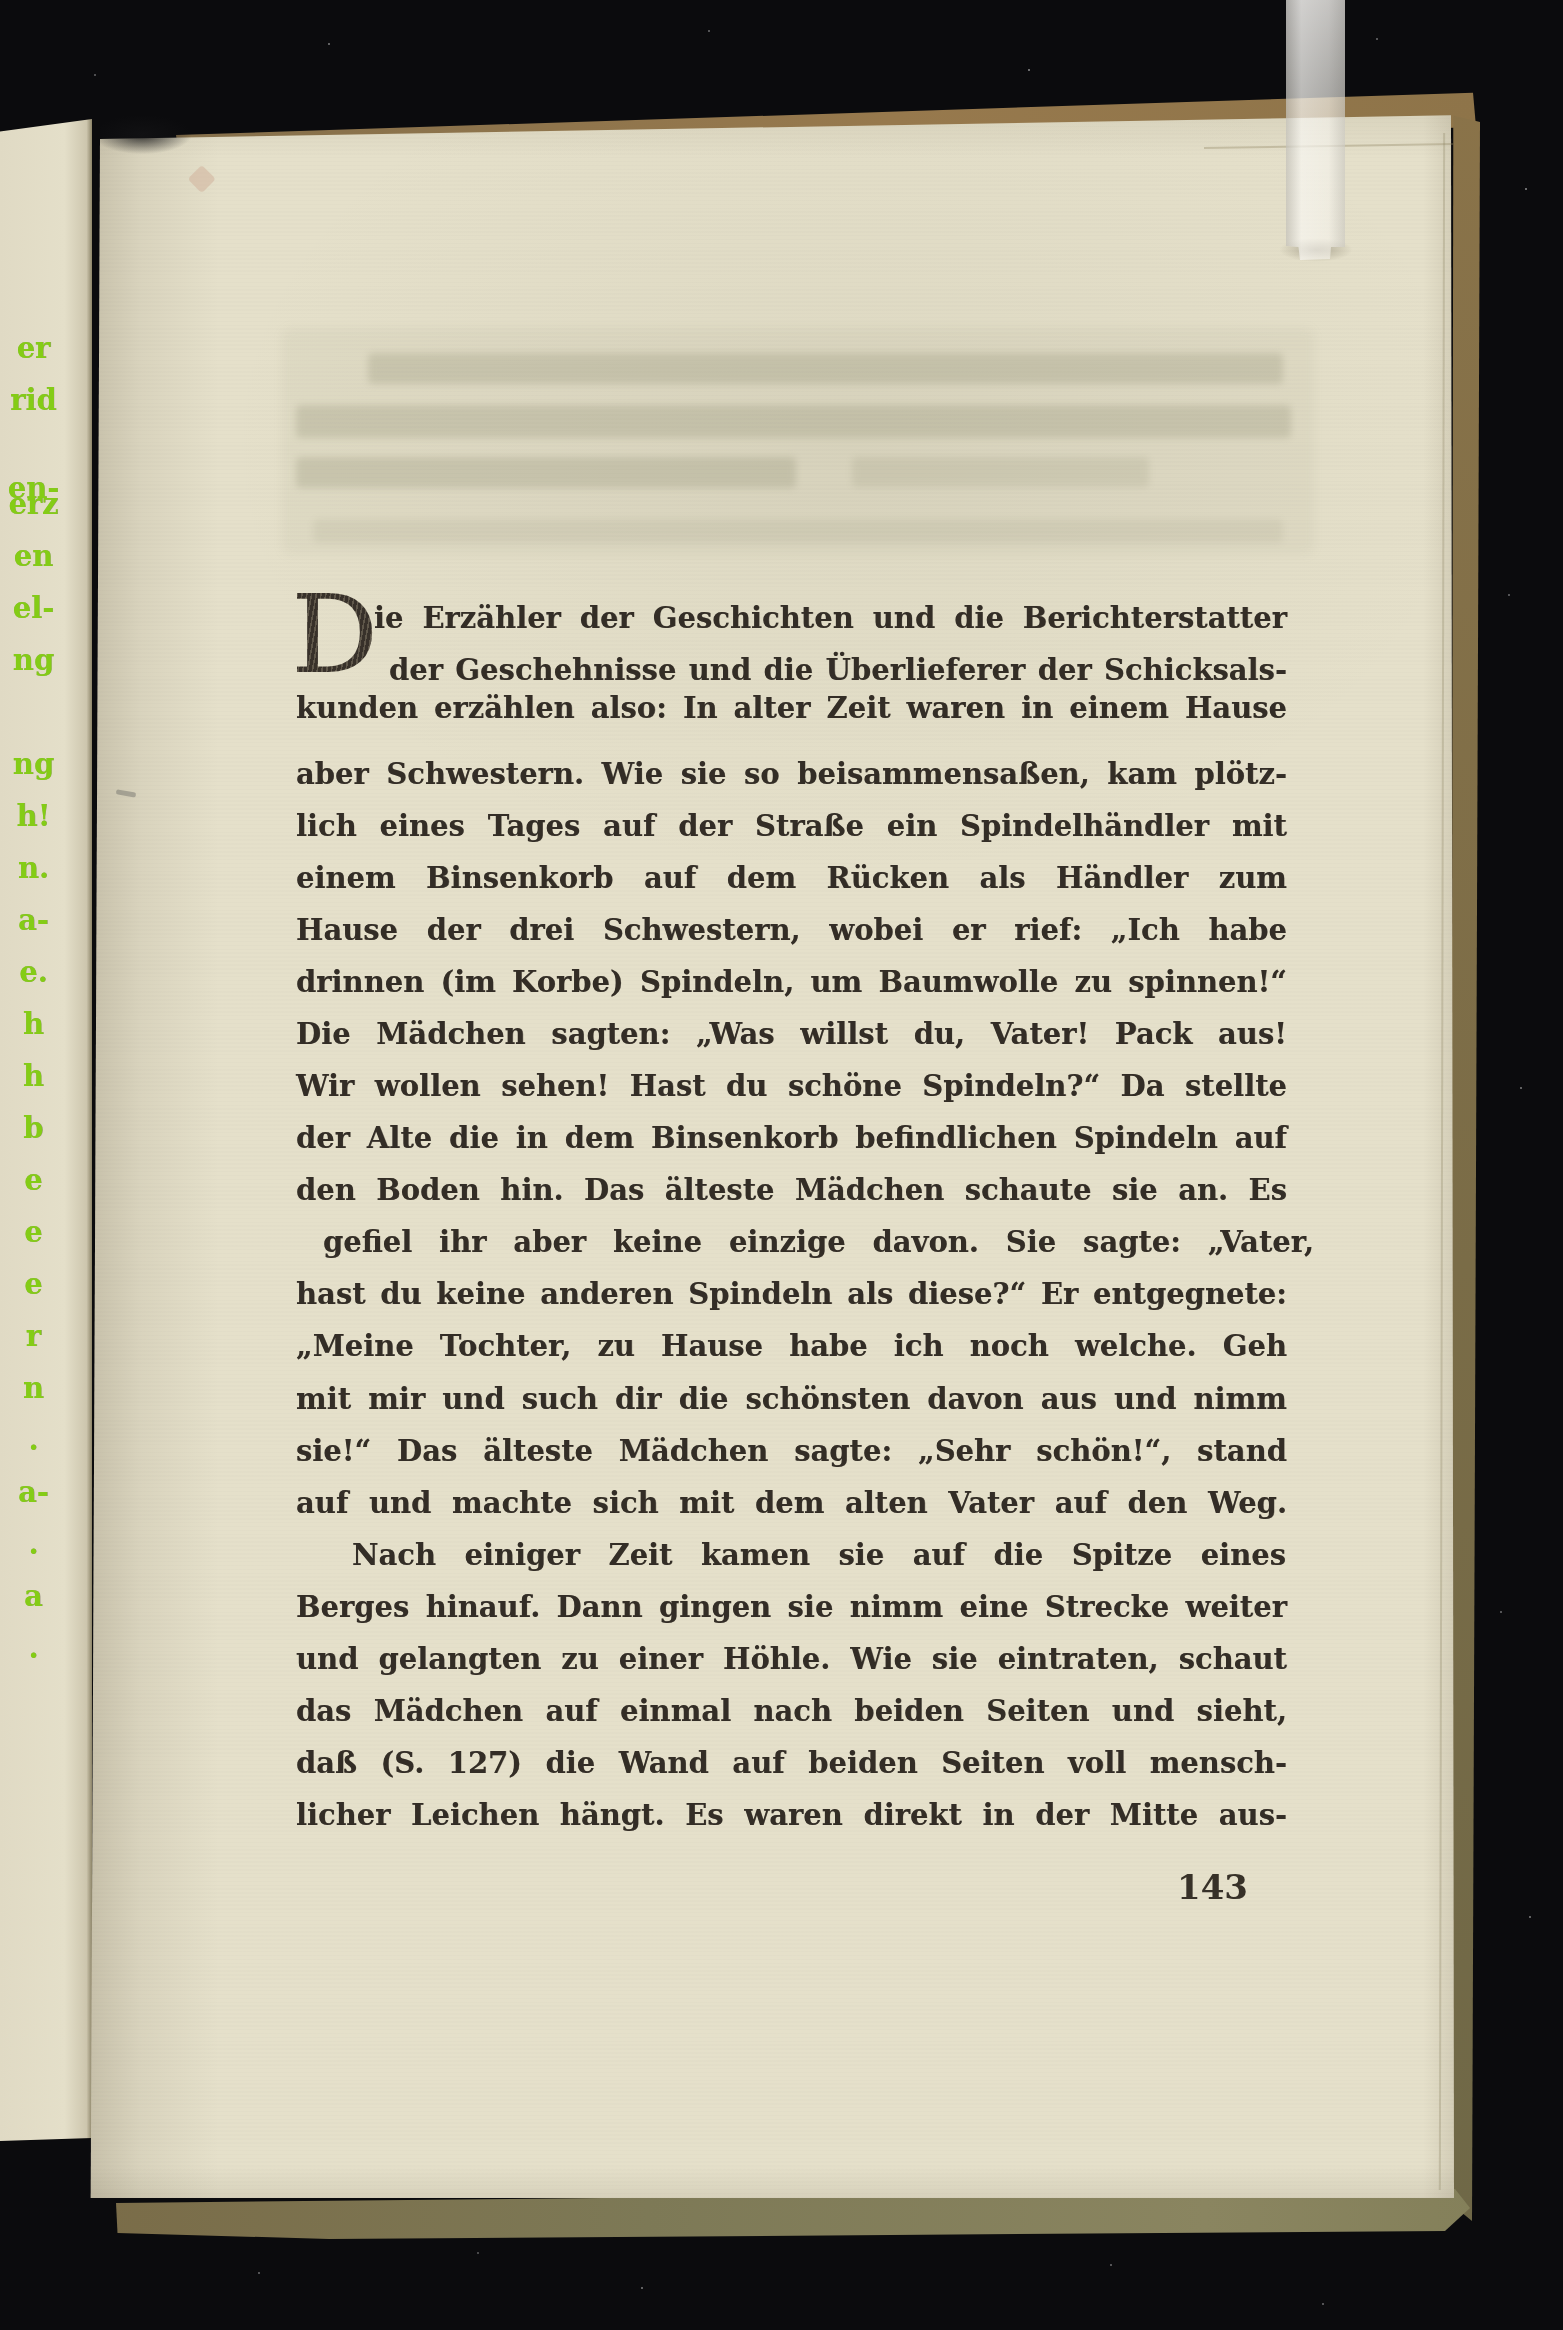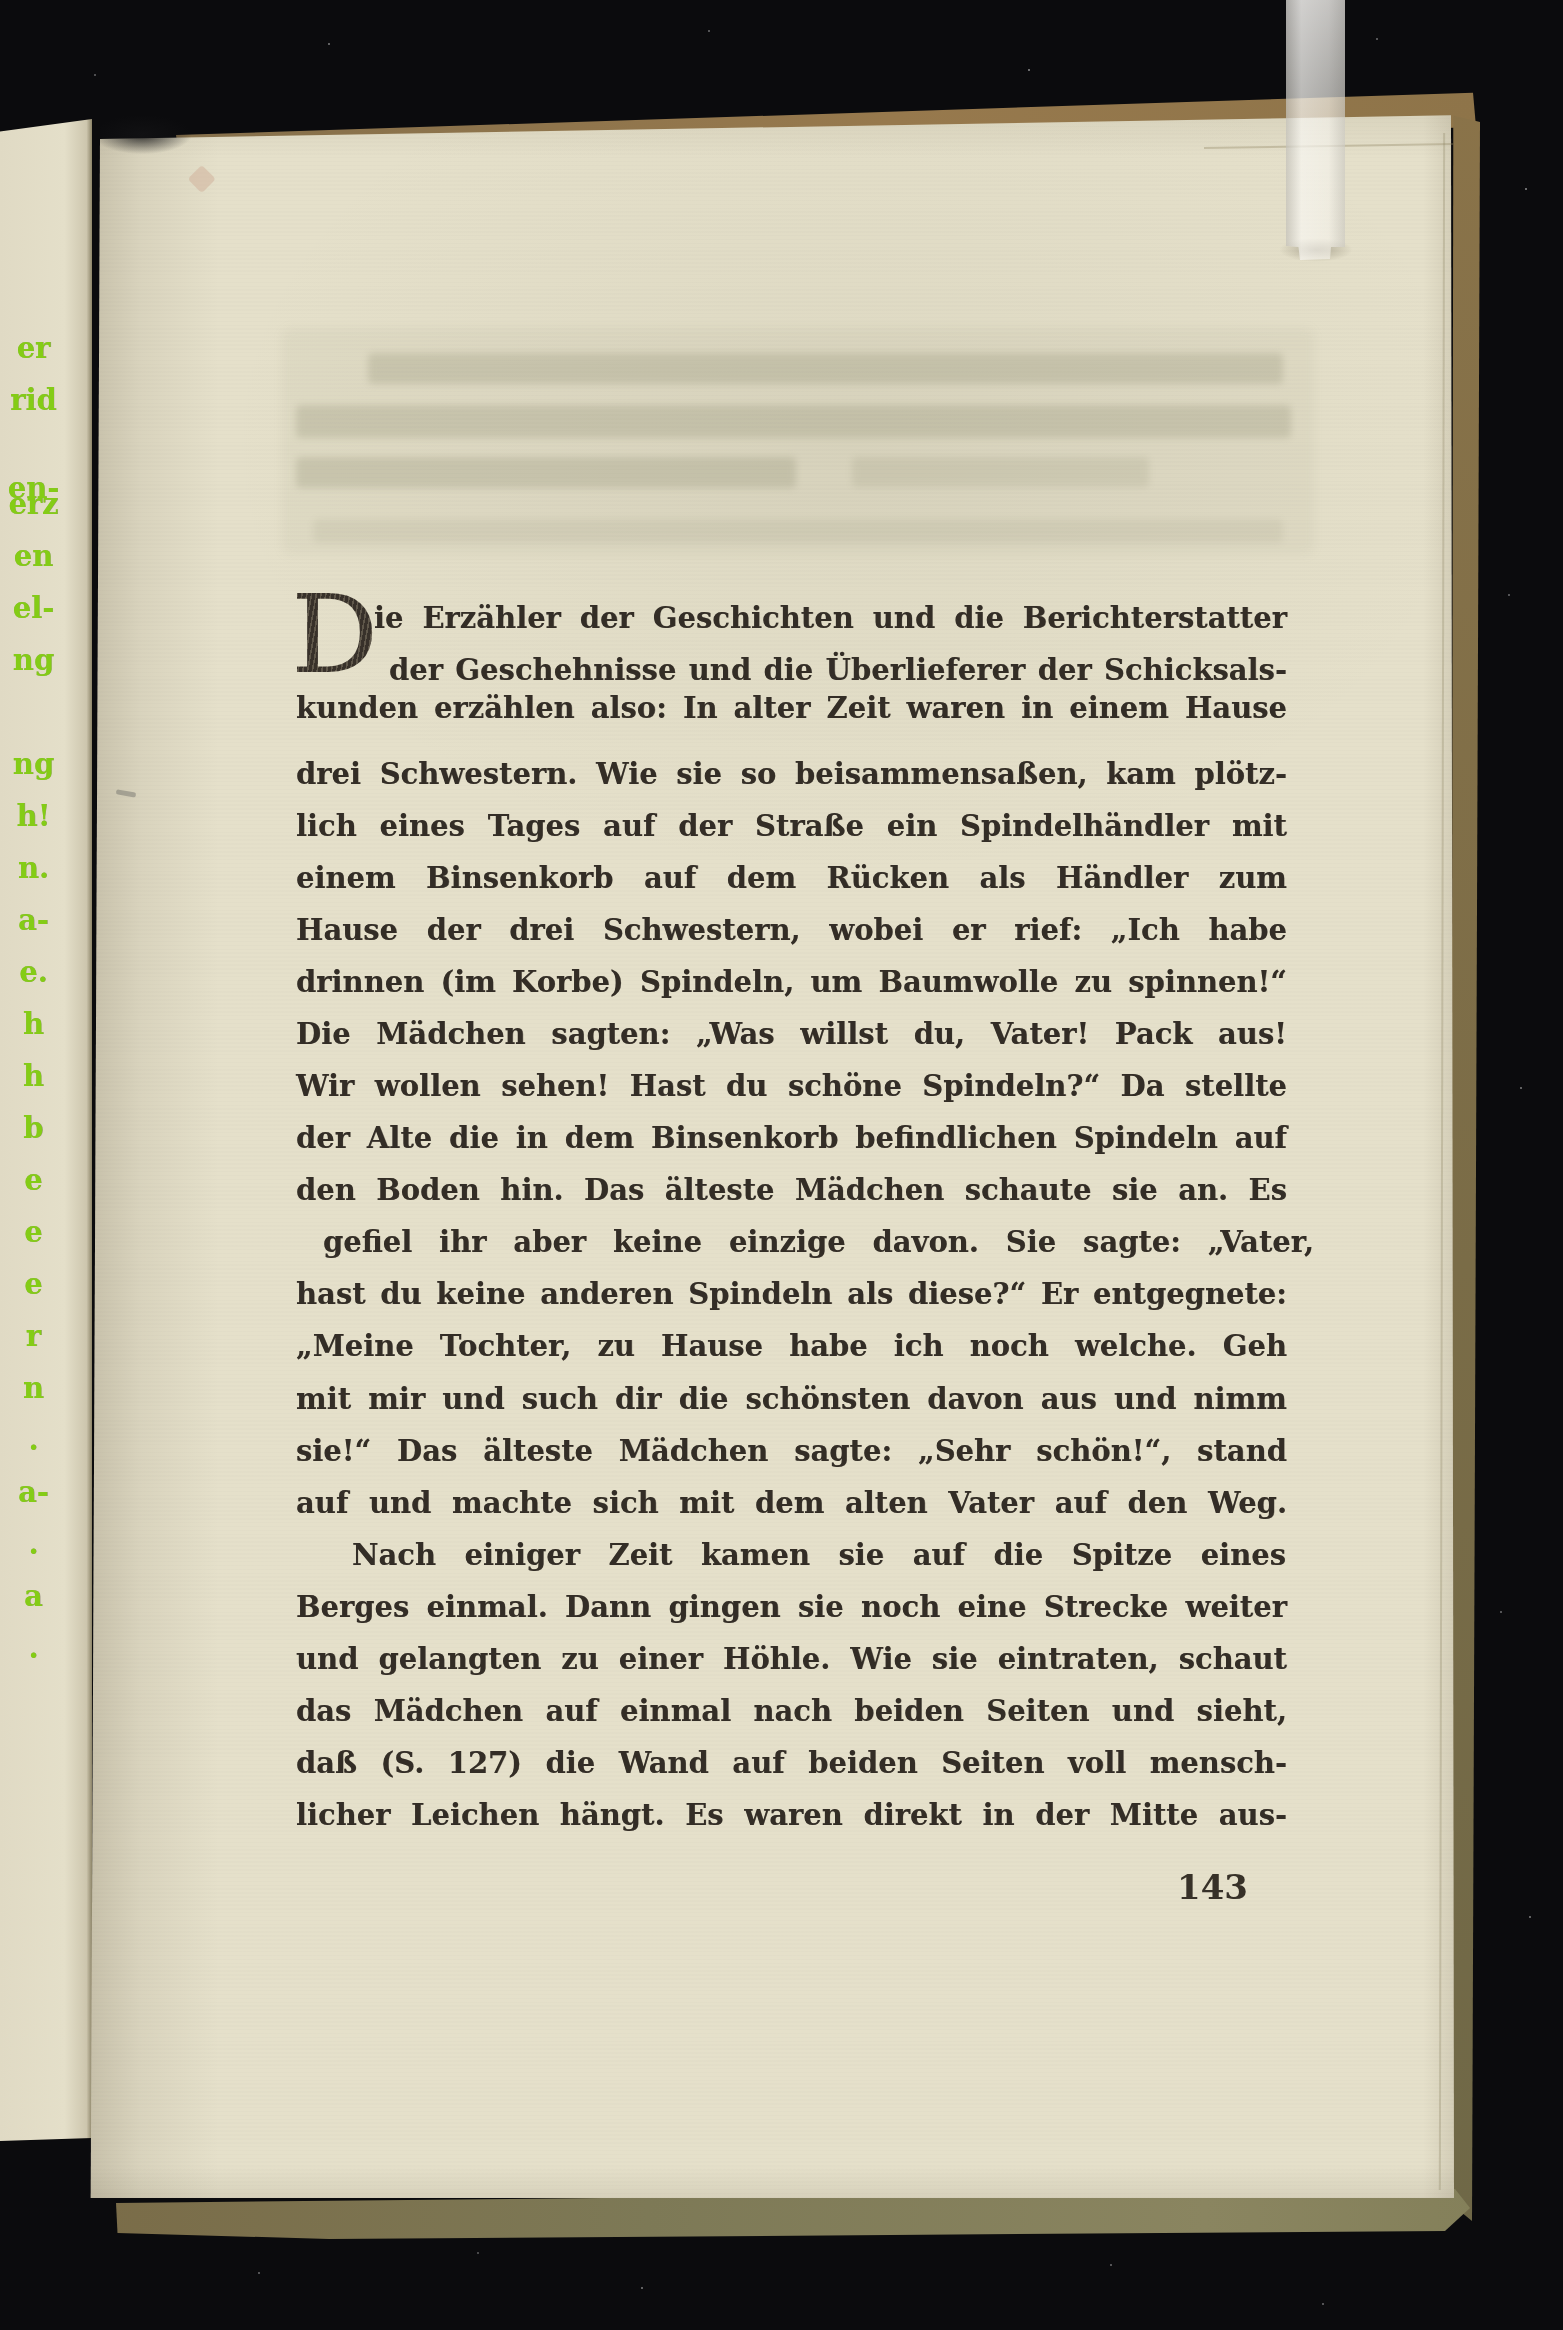--- a/index.html
+++ b/index.html
@@ -103,37 +103,37 @@
 
   <div id="stain" class="abs"></div>
   <div id="pencil-dash" class="abs"></div>
 
   <div id="dropcap" class="abs">D</div>
 
   <div id="body-lines">
       <div class="bline" style="left: 374px; width: 913px; top: 603px; white-space: normal;">ie Erzähler der Geschichten und die Berichterstatter</div>
       <div class="bline" style="left: 389px; width: 898px; top: 655px; white-space: normal;">der Geschehnisse und die Überlieferer der Schicksals-</div>
       <div class="bline" style="left: 296px; width: 991px; top: 693px; white-space: normal;">kunden erzählen also: In alter Zeit waren in einem Hause</div>
-      <div class="bline" style="left: 296px; width: 991px; top: 759px; white-space: normal;">drei Schwestern. Wie sie so beisammensaßen, kam plötz-</div>
+      <div class="bline" style="left: 296px; width: 991px; top: 759px; white-space: normal;">aber Schwestern. Wie sie so beisammensaßen, kam plötz-</div>
       <div class="bline" style="left: 296px; width: 991px; top: 811px; white-space: normal;">lich eines Tages auf der Straße ein Spindelhändler mit</div>
       <div class="bline" style="left: 296px; width: 991px; top: 863px; white-space: normal;">einem Binsenkorb auf dem Rücken als Händler zum</div>
       <div class="bline" style="left: 296px; width: 991px; top: 915px; white-space: normal;">Hause der drei Schwestern, wobei er rief: „Ich habe</div>
       <div class="bline" style="left: 296px; width: 991px; top: 967px; white-space: normal;">drinnen (im Korbe) Spindeln, um Baumwolle zu spinnen!“</div>
       <div class="bline" style="left: 296px; width: 991px; top: 1019px; white-space: normal;">Die Mädchen sagten: „Was willst du, Vater! Pack aus!</div>
       <div class="bline" style="left: 296px; width: 991px; top: 1071px; white-space: normal;">Wir wollen sehen! Hast du schöne Spindeln?“ Da stellte</div>
       <div class="bline" style="left: 296px; width: 991px; top: 1123px; white-space: normal;">der Alte die in dem Binsenkorb befindlichen Spindeln auf</div>
       <div class="bline" style="left: 296px; width: 991px; top: 1175px; white-space: normal;">den Boden hin. Das älteste Mädchen schaute sie an. Es</div>
       <div class="bline" style="left: 296px; width: 991px; top: 1227px; white-space: normal; margin-left: 27px;">gefiel ihr aber keine einzige davon. Sie sagte: „Vater,</div>
       <div class="bline" style="left: 296px; width: 991px; top: 1279px; white-space: normal;">hast du keine anderen Spindeln als diese?“ Er entgegnete:</div>
       <div class="bline" style="left: 296px; width: 991px; top: 1331px; white-space: normal;">„Meine Tochter, zu Hause habe ich noch welche. Geh</div>
       <div class="bline" style="left: 296px; width: 991px; top: 1384px; white-space: normal;">mit mir und such dir die schönsten davon aus und nimm</div>
       <div class="bline" style="left: 296px; width: 991px; top: 1436px; white-space: normal;">sie!“ Das älteste Mädchen sagte: „Sehr schön!“, stand</div>
       <div class="bline" style="left: 296px; width: 991px; top: 1488px; white-space: normal;">auf und machte sich mit dem alten Vater auf den Weg.</div>
       <div class="bline" style="left: 352px; width: 934px; top: 1540px; white-space: normal;">Nach einiger Zeit kamen sie auf die Spitze eines</div>
-      <div class="bline" style="left: 296px; width: 991px; top: 1592px; white-space: normal;">Berges einmal. Dann gingen sie noch eine Strecke weiter</div>
+      <div class="bline" style="left: 296px; width: 991px; top: 1592px; white-space: normal;">Berges hinauf. Dann gingen sie nimm eine Strecke weiter</div>
       <div class="bline" style="left: 296px; width: 991px; top: 1644px; white-space: normal;">und gelangten zu einer Höhle. Wie sie eintraten, schaut</div>
       <div class="bline" style="left: 296px; width: 991px; top: 1696px; white-space: normal;">das Mädchen auf einmal nach beiden Seiten und sieht,</div>
       <div class="bline" style="left: 296px; width: 991px; top: 1748px; white-space: normal;">daß (S. 127) die Wand auf beiden Seiten voll mensch-</div>
       <div class="bline" style="left: 296px; width: 991px; top: 1800px; white-space: normal;">licher Leichen hängt. Es waren direkt in der Mitte aus-</div>
     </div>
   <div id="fragments">
       <div class="frag" style="top: 333px;">er</div>
       <div class="frag" style="top: 385px;">rid</div>
       <div class="frag" style="top: 437px; margin-top: 36px;">en-</div>
       <div class="frag" style="top: 489px;">erz</div>

